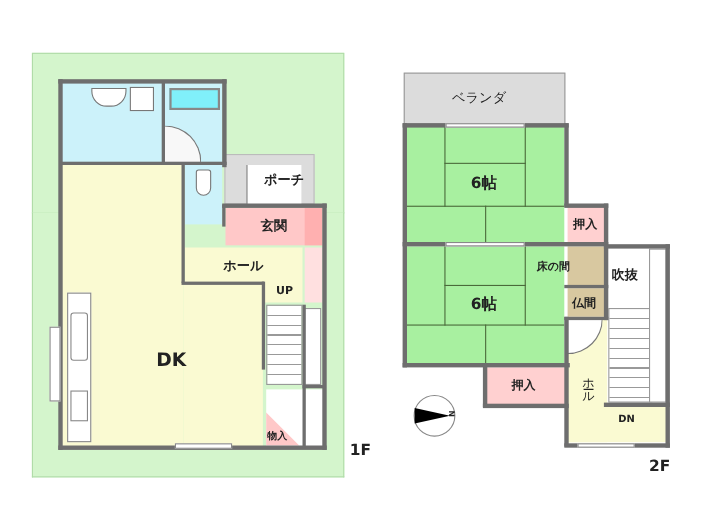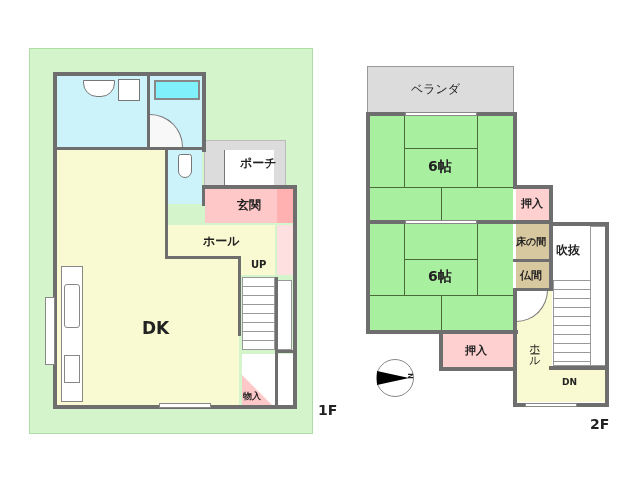--- a/index.html
+++ b/index.html
@@ -93,21 +93,21 @@
 
   <div class="abs" style="left:369px;top:224px;width:144px;height:106px;background:#a8f0a0;"></div>
   <div class="tline" style="left:404px;top:224px;width:1px;height:72px;"></div>
   <div class="tline" style="left:477px;top:224px;width:1px;height:72px;"></div>
   <div class="tline" style="left:404px;top:259px;width:74px;height:1px;"></div>
   <div class="tline" style="left:369px;top:295px;width:144px;height:1px;"></div>
   <div class="tline" style="left:441px;top:295px;width:1px;height:35px;"></div>
   <div class="lbl" style="left:428px;top:268px;font-size:14px;">6帖</div>
 
   <div class="abs" style="left:516px;top:224px;width:34px;height:36px;background:#d8c8a0;"></div>
-  <div class="lbl" style="left:488px;top:235px;font-size:10px;margin-left:28px;">床の間</div>
+  <div class="lbl" style="left:488px;top:235px;font-size:10px;">床の間</div>
   <div class="abs" style="left:516px;top:262px;width:34px;height:26px;background:#d8c8a0;"></div>
   <div class="lbl" style="left:520px;top:268px;font-size:11px;">仏間</div>
 
   <div class="lbl" style="left:556px;top:242px;font-size:12px;">吹抜</div>
   <div class="abs" style="left:553px;top:280px;width:40px;height:86px;background:repeating-linear-gradient(#fff 0 8px,#999 8px 9px);border:1px solid #999;"></div>
   <div class="abs" style="left:590px;top:226px;width:16px;height:140px;background:#fff;border:1px solid #999;"></div>
 
   <div class="abs" style="left:442px;top:334px;width:72px;height:34px;background:#ffd0d0;"></div>
   <div class="lbl" style="left:465px;top:343px;font-size:11px;">押入</div>
 

